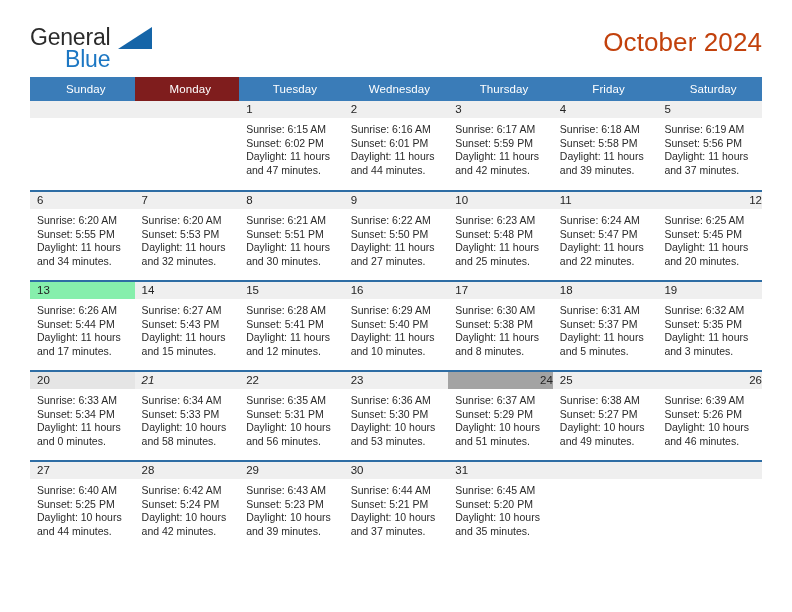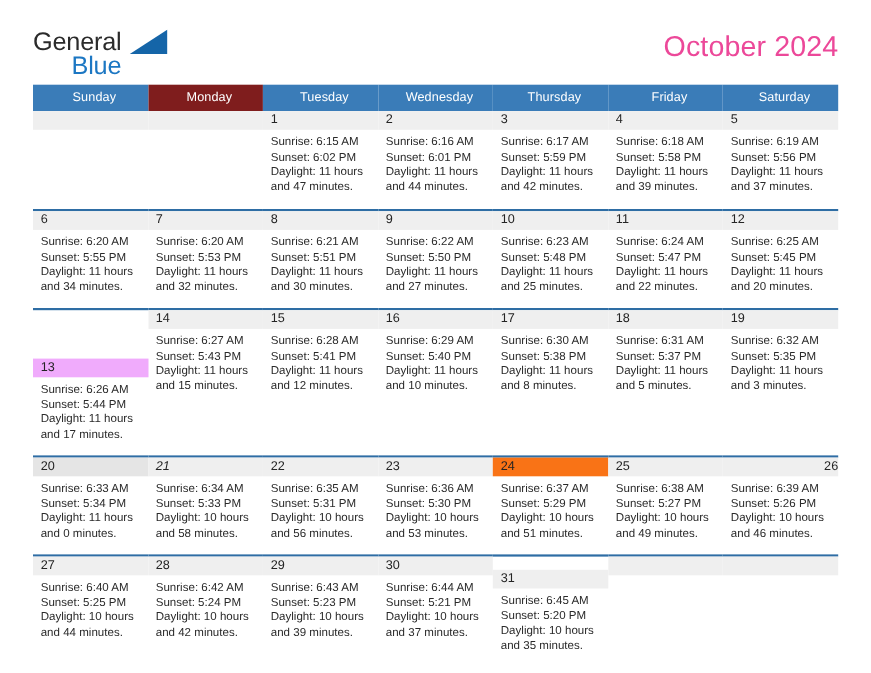--- a/index.html
+++ b/index.html
@@ -67,21 +67,21 @@
     border-bottom: 22px solid #1565a8;
   }
 
   .title-block {
     text-align: right;
     padding-top: 2px;
   }
   .cal-title {
     font-size: 26px;
     font-weight: 400;
-    color: #ec4899;
+    color: #c2410c;
     line-height: 1.12;
     letter-spacing: 0.1px;
   }
   .cal-subtitle {
     font-size: 13.5px;
     font-weight: 400;
     color: #1a1a1a;
     margin-top: 6px;
     letter-spacing: 0.05px;
   }
@@ -305,33 +305,33 @@
               <div class="date-band" style="background: rgb(239, 239, 239);">11</div>
               <div class="details">
                 <div>Sunrise: 6:24 AM</div>
                 <div>Sunset: 5:47 PM</div>
                 <div class="daylight">Daylight: 11 hours and 22 minutes.</div>
               </div>
             </div>
           </td>
           <td class="day-cell" style="border-top-color: rgb(46, 109, 164);">
             <div class="cell-inner">
-              <div class="date-band" style="background: rgb(239, 239, 239);">12</div>
+              <div class="date-band" style="background: rgb(239, 239, 239); text-align: right;">12</div>
               <div class="details">
                 <div>Sunrise: 6:25 AM</div>
                 <div>Sunset: 5:45 PM</div>
                 <div class="daylight">Daylight: 11 hours and 20 minutes.</div>
               </div>
             </div>
           </td>
         </tr>
         <tr class="week">
           <td class="day-cell" style="border-top-color: rgb(46, 109, 164);">
             <div class="cell-inner">
-              <div class="date-band" style="background: #f0abfc; margin-top: 44px;">13</div>
+              <div class="date-band" style="background: #86efac;">13</div>
               <div class="details">
                 <div>Sunrise: 6:26 AM</div>
                 <div>Sunset: 5:44 PM</div>
                 <div class="daylight">Daylight: 11 hours and 17 minutes.</div>
               </div>
             </div>
           </td>
           <td class="day-cell" style="border-top-color: rgb(46, 109, 164);">
             <div class="cell-inner">
               <div class="date-band" style="background: rgb(239, 239, 239);">14</div>
@@ -429,21 +429,21 @@
               <div class="date-band" style="background: rgb(239, 239, 239);">23</div>
               <div class="details">
                 <div>Sunrise: 6:36 AM</div>
                 <div>Sunset: 5:30 PM</div>
                 <div class="daylight">Daylight: 10 hours and 53 minutes.</div>
               </div>
             </div>
           </td>
           <td class="day-cell" style="border-top-color: rgb(46, 109, 164);">
             <div class="cell-inner">
-              <div class="date-band" style="background: #f97316;">24</div>
+              <div class="date-band" style="background: #a3a3a3; text-align: right;">24</div>
               <div class="details">
                 <div>Sunrise: 6:37 AM</div>
                 <div>Sunset: 5:29 PM</div>
                 <div class="daylight">Daylight: 10 hours and 51 minutes.</div>
               </div>
             </div>
           </td>
           <td class="day-cell" style="border-top-color: rgb(46, 109, 164);">
             <div class="cell-inner">
               <div class="date-band" style="background: rgb(239, 239, 239);">25</div>
@@ -501,21 +501,21 @@
               <div class="date-band" style="background: rgb(239, 239, 239);">30</div>
               <div class="details">
                 <div>Sunrise: 6:44 AM</div>
                 <div>Sunset: 5:21 PM</div>
                 <div class="daylight">Daylight: 10 hours and 37 minutes.</div>
               </div>
             </div>
           </td>
           <td class="day-cell" style="border-top-color: rgb(46, 109, 164);">
             <div class="cell-inner">
-              <div class="date-band" style="background: rgb(239, 239, 239); margin-top: 12px;">31</div>
+              <div class="date-band" style="background: rgb(239, 239, 239);">31</div>
               <div class="details">
                 <div>Sunrise: 6:45 AM</div>
                 <div>Sunset: 5:20 PM</div>
                 <div class="daylight">Daylight: 10 hours and 35 minutes.</div>
               </div>
             </div>
           </td>
           <td class="day-cell empty" style="border-top-color: rgb(46, 109, 164);">
             <div class="cell-inner">
               <div class="date-band" style="background: rgb(239, 239, 239);"></div>

